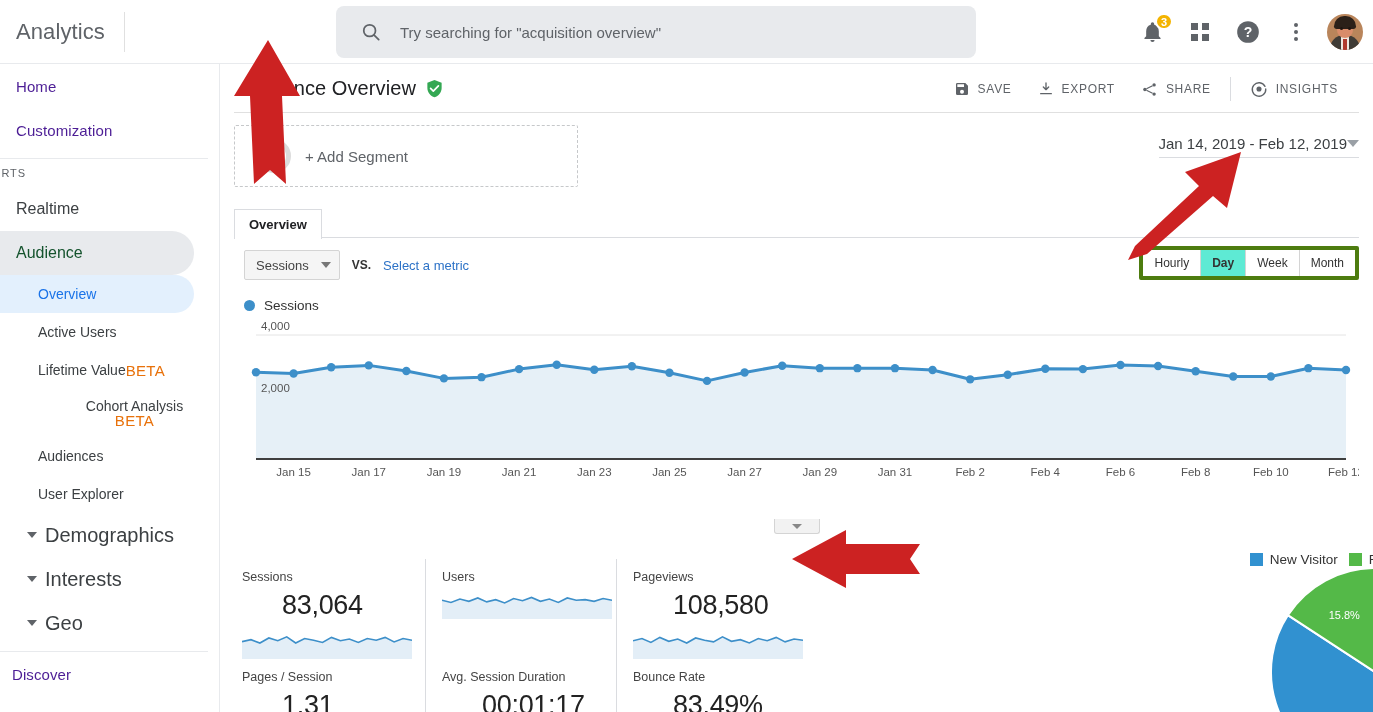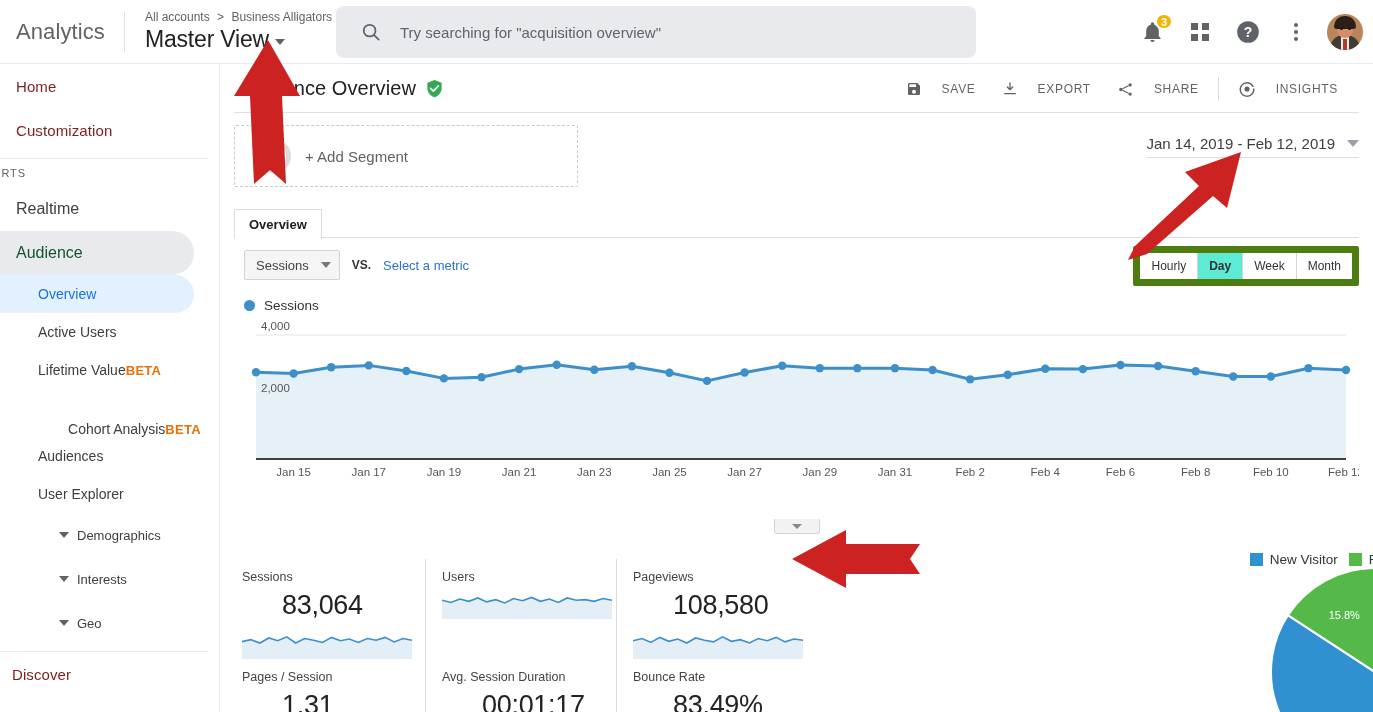--- a/index.html
+++ b/index.html
@@ -70,72 +70,72 @@
   .av-shirt { position: absolute; left: 14px; bottom: 0; width: 8px; height: 13px; background: #efe9e2; }
   .av-tie { position: absolute; left: 16px; bottom: 0; width: 4px; height: 11px; background: #b03a2e; }
 
   
   .sidebar {
     position: absolute; left: 0; top: 64px; width: 220px; height: 648px;
     background: #fff; border-right: 1px solid #e8eaed; overflow: hidden;
   }
   .nav-item {
     height: 44px; display: flex; align-items: center;
-    font-size: 15px; color: #7f1d1d; padding-left: 16px; letter-spacing: .1px; text-align: right;
+    font-size: 15px; color: #4c1d95; padding-left: 16px; letter-spacing: .1px; text-align: right;
   }
   .nav-sep { height: 1px; background: #e8eaed; margin: 6px 0 0 0; width: 208px; }
   .nav-sect {
     font-size: 11px; color: #5f6368; letter-spacing: .9px; font-weight: 500;
     height: 28px; display: flex; align-items: center; margin-left: -8px;
   }
   .nav-main {
     height: 44px; display: flex; align-items: center; font-size: 16px;
     color: #3c4043; padding-left: 16px; position: relative;
   }
   .nav-main.sel {
     background: #e8eaed; border-radius: 0 22px 22px 0; width: 194px; color: #14532d;
   }
   .nav-sub {
     height: 38px; display: flex; align-items: center; font-size: 14px;
     color: #3c4043; padding-left: 38px; position: relative;
   }
   .nav-sub.sel { background: #e3f0fd; border-radius: 0 19px 19px 0; width: 194px; color: #1a73e8; }
-  .beta { color: #e8710a; font-size: 13px; font-weight: 700; vertical-align: super; letter-spacing: .3px; }
-  .nav-sub.twoline { height: 48px; flex-direction: row; align-items: flex-end; justify-content: center; margin-left: 12px; }
+  .beta { color: #e8710a; font-size: 15px; font-weight: 400; vertical-align: super; letter-spacing: .3px; }
+  .nav-sub.twoline { height: 48px; flex-direction: column; align-items: center; justify-content: center; margin-left: 12px; }
   .nav-sub.twoline .beta { vertical-align: baseline; display: block; margin-top: -2px; }
-  .nav-exp { height: 44px; display: flex; align-items: center; font-size: 13px; color: #3c4043; padding-left: 27px; margin-left: 32px; }
+  .nav-exp { height: 44px; display: flex; align-items: center; font-size: 20px; color: #3c4043; padding-left: 27px; }
   .tri { width: 0; height: 0; border-left: 5px solid transparent; border-right: 5px solid transparent; border-top: 6px solid #5f6368; margin-right: 8px; }
 
   
   .main { position: absolute; left: 220px; top: 64px; width: 1153px; height: 648px; background: #fff; }
   .page-head { height: 48px; display: flex; align-items: center; padding: 0 22px; position: relative; }
   .page-title { font-size: 20px; color: #202124; font-weight: 400; letter-spacing: .1px; }
   .shield { margin-left: 10px; width: 17px; height: 19px; }
   .head-tools { position: absolute; right: 22px; top: 10px; display: flex; align-items: center; gap: 0; }
   .tool {
-    display: flex; align-items: center; gap: 20px; padding: 0 13px; height: 30px;
+    display: flex; align-items: center; gap: 8px; padding: 0 13px; height: 30px;
     font-size: 12px; letter-spacing: .7px; color: #5f6368; font-weight: 500;
   }
   .tool-div { width: 1px; height: 24px; background: #dadce0; margin: 0 6px; }
   .hr-line { height: 1px; background: #e0e0e0; margin: 0 14px; }
 
   
   .seg-row { display: flex; gap: 10px; padding: 12px 14px 0 14px; position: relative; }
   .seg-card {
     width: 344px; height: 62px; border: 1px solid #dadce0; border-radius: 2px;
     display: flex; align-items: center; padding-left: 22px; gap: 14px; background: #fff;
   }
   .seg-card.dashed { border: 1px dashed #c6c8ca; }
   .donut { width: 34px; height: 34px; border-radius: 50%; border: 5px solid #2d8fd5; flex: none; }
   .donut.grey { border-color: #dcdcdc; }
   .seg-t1 { font-size: 14px; color: #202124; line-height: 18px; }
   .seg-t2 { font-size: 11.5px; color: #5f6368; line-height: 15px; }
   .seg-add { font-size: 15px; color: #5f6368; text-align: right; }
   .daterange {
-    position: absolute; right: 14px; top: 22px; display: flex; align-items: center; gap: 12px;
+    position: absolute; right: 14px; top: 22px; display: flex; align-items: center; 
     border-bottom: 1px solid #dadce0; padding-bottom: 5px;
   }
   .dr-text { font-size: 15px; color: #3c4043; }
   .dr-caret { width: 0; height: 0; border-left: 6px solid transparent; border-right: 6px solid transparent; border-top: 7px solid #9aa0a6; }
 
   
   .tabrow { margin: 22px 14px 0 14px; border-bottom: 1px solid #dadce0; display: flex; height: 29px; }
   .tab {
     border: 1px solid #dadce0; border-bottom: none; background: #fff;
     font-size: 13px; color: #202124; font-weight: 700; padding: 0 14px;
@@ -147,21 +147,21 @@
   .selbox {
     height: 30px; min-width: 78px; background: #f5f5f5; border: 1px solid #d4d4d4; border-radius: 2px;
     display: flex; align-items: center; justify-content: space-between; padding: 0 8px 0 11px; gap: 12px;
     font-size: 13px; color: #444;
   }
   .selcaret { width: 0; height: 0; border-left: 5px solid transparent; border-right: 5px solid transparent; border-top: 6px solid #777; }
   .vstxt { font-size: 12px; color: #333; font-weight: 700; }
   .linkblue { font-size: 13px; color: #2c72c7; }
   .gran {
     position: absolute; right: 14px; top: 8px; display: flex;
-    border: 7px solid #4d7c0f; border-radius: 2px; overflow: hidden; background: #fff;
+    border: 4px solid #4d7c0f; border-radius: 2px; overflow: hidden; background: #fff;
   }
   .gran div {
     font-size: 12px; color: #333; padding: 0 11px; height: 26px;
     display: flex; align-items: center; border-right: 1px solid #d4d4d4; font-weight: 500;
   }
   .gran div:last-child { border-right: none; }
   .gran div.on { background: #5eead4; font-weight: 700; }
 
   
   .legend-top { display: flex; align-items: center; gap: 9px; padding: 18px 0 0 24px; }
@@ -196,31 +196,20 @@
   .arrow { position: absolute; pointer-events: none; }
 </style>
 </head>
 <body>
 
 <div id="app">
 
   <div class="topbar">
     <div class="brand">Analytics</div>
     <div class="brand-divider"></div>
-    <div class="acct-block">
-      <div class="breadcrumb">
-        <span>All accounts</span>
-        <span class="bc-sep">&gt;</span>
-        <span>Business Alligators</span>
-      </div>
-      <div class="view-row">
-        <div class="view-name">Master View</div>
-        <div class="caret-dn"></div>
-      </div>
-    </div>
 
     <div class="search-wrap">
       <svg class="search-ico" viewBox="0 0 24 24">
         <circle cx="10.5" cy="10.5" r="6.4" fill="none" stroke="#5f6368" stroke-width="1.9"></circle>
         <line x1="15.4" y1="15.4" x2="20.4" y2="20.4" stroke="#5f6368" stroke-width="1.9" stroke-linecap="round"></line>
       </svg>
       <input class="search-inp" type="text" placeholder="Try searching for &quot;acquisition overview&quot;" style="">
     </div>
 
     <div class="topright">

